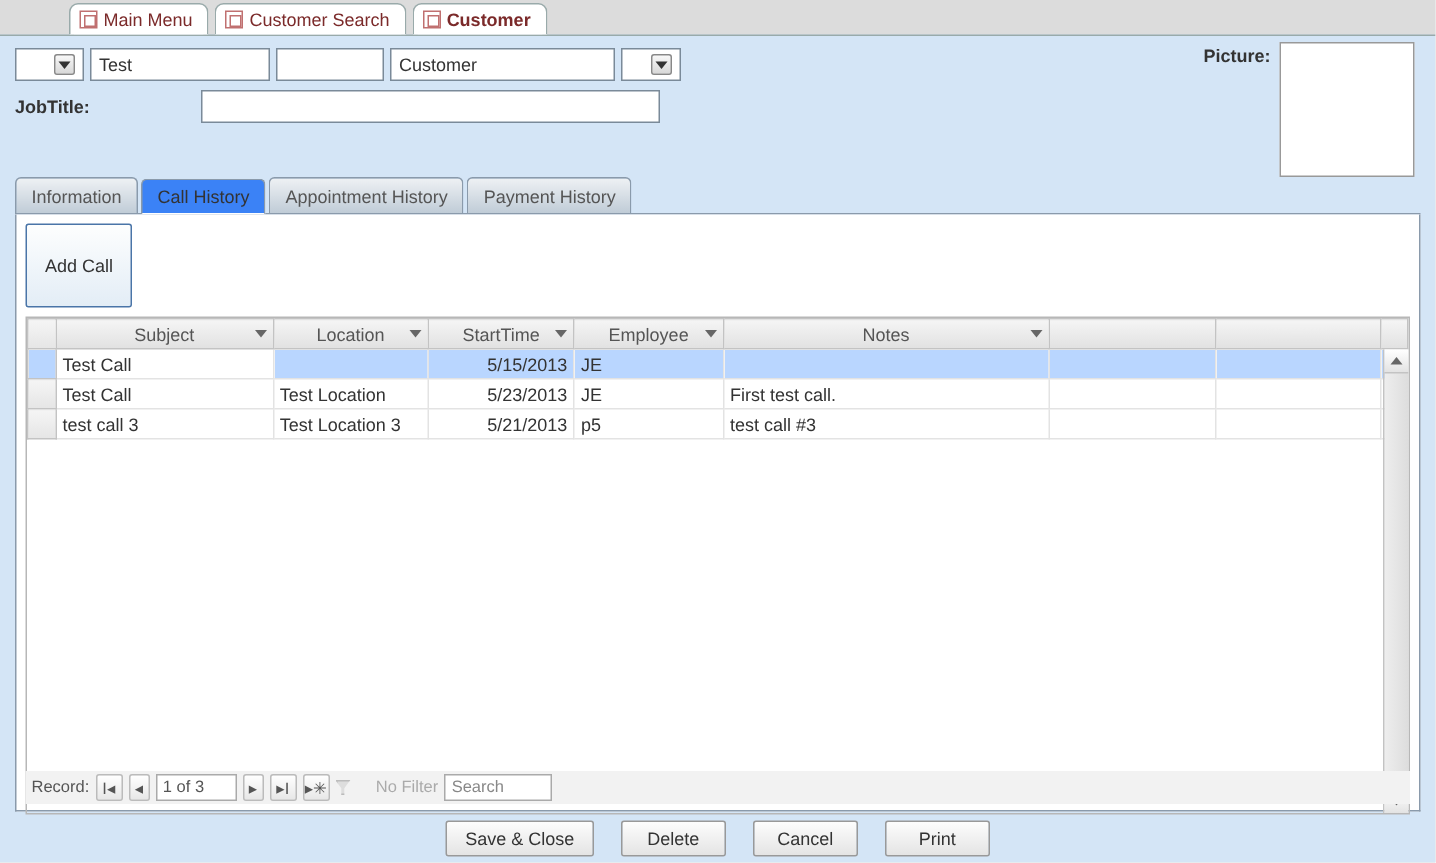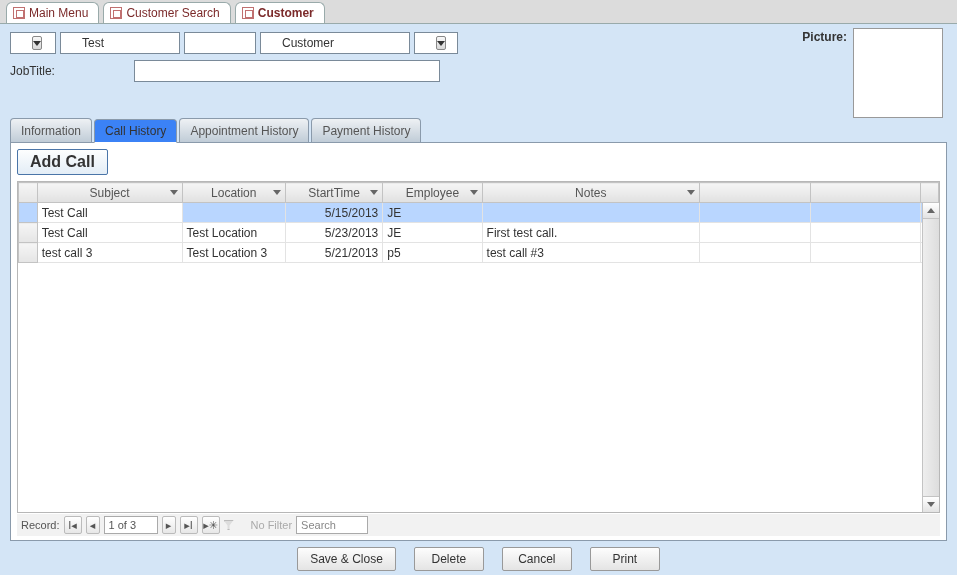--- a/index.html
+++ b/index.html
@@ -8,42 +8,42 @@
     font-family: "Segoe UI", Tahoma, sans-serif;
     font-size: 12px;
     background: #dcdcdc;
     color: #333;
     width: 957px;
     height: 575px;
     overflow: hidden;
     position: relative;
   }
   
-  .win-tabs { display:flex; padding: 2px 6px 0 6px; gap:4px; background:#dcdcdc; }
+  .win-tabs { display:flex; padding: 2px 6px 0 6px; gap:4px; background:#dcdcdc;margin-left:40px; }
   .win-tab {
     display:flex; align-items:center; gap:4px;
     background: #fff; border:1px solid #9aa; border-bottom:none;
     border-top-left-radius:6px; border-top-right-radius:6px;
     padding:2px 10px 2px 6px; height:21px;
     color:#7b2a2a; font-size:12px;
   }
   .win-tab.active { font-weight:bold; }
   .win-tab .icon { width:12px; height:12px; border:1px solid #c07070; background:#fff; position:relative; }
   .win-tab .icon::after { content:""; position:absolute; left:2px; top:2px; width:6px; height:6px; border:1px solid #c07070; }
 
   
   .form-area {
     background:#d4e5f6; padding:8px 10px 6px 10px; border-top:1px solid #9aa;
     height:552px;
   }
   .header-row { display:flex; align-items:flex-start; gap:4px; }
   .field-row { display:flex; align-items:center; gap:4px; flex-wrap:wrap; }
   .combo, .tbox {
     background:#fff; border:1px solid #7a8a99; height:22px; line-height:20px;
-    padding:0 21px; font-size:12px;
+    padding:0 5px; font-size:12px;
   }
   .combo { display:flex; align-items:center; }
   .combo .arrow {
     width:14px; height:14px; margin-left:auto; border:1px solid #888;
     background:linear-gradient(#f8f8f8,#d8d8d8);
     display:flex; align-items:center; justify-content:center; border-radius:2px;
   }
   .combo .arrow::after { content:""; border-left:4px solid transparent; border-right:4px solid transparent; border-top:5px solid #333; display:block; }
 
   .label { font-size:12px; color:#333; padding-right:4px; }
@@ -62,21 +62,21 @@
   }
   .tab.active { background:#3b82f6; color:#333; position:relative; top:1px; border-bottom:1px solid #fff; }
 
   .tab-body {
     background:#fff; border:1px solid #8a9aab; border-top:none;
     height:398px; position:relative; padding:6px 6px 4px 6px;
   }
 
   .add-btn {
     background:linear-gradient(#fdfefe,#e3edf6); border:1px solid #4a75a8;
-    border-radius:2px; padding:3px 12px; color:#333; font-size:16px;font-weight:bold;
+    border-radius:2px; padding:20px 12px; color:#333; font-size:12px;
   }
 
   
   .grid-wrap { margin-top:6px; border:1px solid #b7b7b7; height:332px; position:relative; overflow:hidden; }
   table.grid { border-collapse:collapse; width:100%; table-layout:fixed; }
   .grid th {
     background:linear-gradient(#f5f5f5,#e1e1e1); border:1px solid #c3c3c3;
     font-weight:normal; color:#555; padding:2px 0; height:20px; position:relative; text-align:center;
   }
   .grid th .drop { position:absolute; right:2px; top:3px; width:12px; height:12px; }
@@ -148,21 +148,21 @@
       <div class="tbox" style="width:120px"><span>Test</span></div>
       <div class="tbox" style="width:72px"><span></span></div>
       <div class="tbox" style="width:150px"><span>Customer</span></div>
       <div class="combo" style="width:40px">
         <span></span>
         <span class="arrow"></span>
       </div>
     </div>
   </div>
   <div class="field-row" style="margin-top:6px">
-    <span class="label" style="width:120px;display:inline-block;font-weight:normal">JobTitle:</span>
+    <span class="label" style="width:120px;display:inline-block;font-weight:bold">JobTitle:</span>
     <div class="tbox" style="width:306px"><span></span></div>
   </div>
 
   <div style="position:absolute; right:110px; top:30px; font-weight:bold">Picture:</div>
   <div class="picture-box"></div>
 
   <div class="tabstrip">
     <div class="tab">
         <span>Information</span>
       </div>

